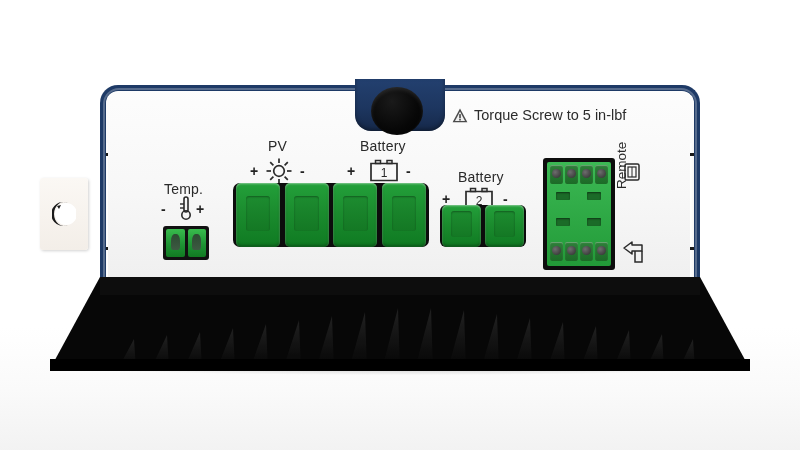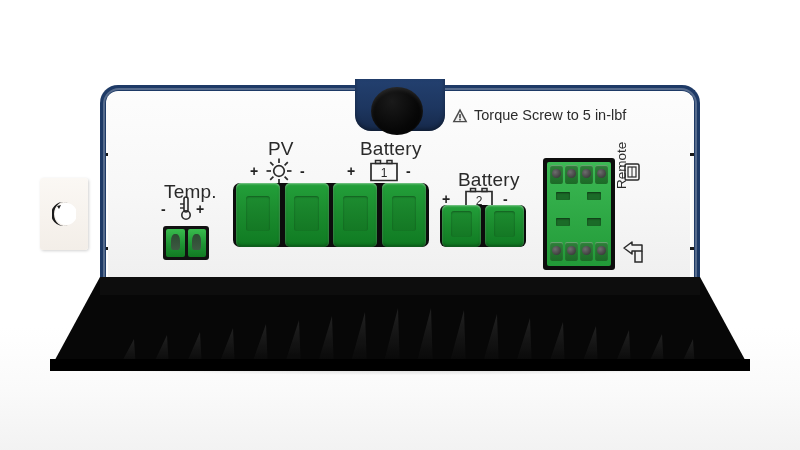--- a/index.html
+++ b/index.html
@@ -74,21 +74,21 @@
     box-shadow:inset 0 -2px 4px rgba(0,0,0,.35);
   }
   .knob-hole{
     position:absolute;left:371px;top:84px;width:52px;height:48px;
     border-radius:50%;
     background:radial-gradient(ellipse at 40% 30%, #1a1a1a 0%, #070707 60%, #000 100%);
     box-shadow:inset 0 2px 4px rgba(255,255,255,.12);
   }
 
   
-  .lbl{position:absolute;color:#2a2a2a;font-size:19px;letter-spacing:.2px;white-space:nowrap;}
+  .lbl{position:absolute;color:#2a2a2a;font-size:14px;letter-spacing:.2px;white-space:nowrap;}
   .sign{position:absolute;color:#222;font-size:14px;font-weight:600;}
 
   .torque{
     position:absolute;left:452px;top:104px;
     display:flex;align-items:center;gap:6px;
     font-size:14.5px;color:#2b2b2b;white-space:nowrap;
   }
 
   
   .term-bank{

